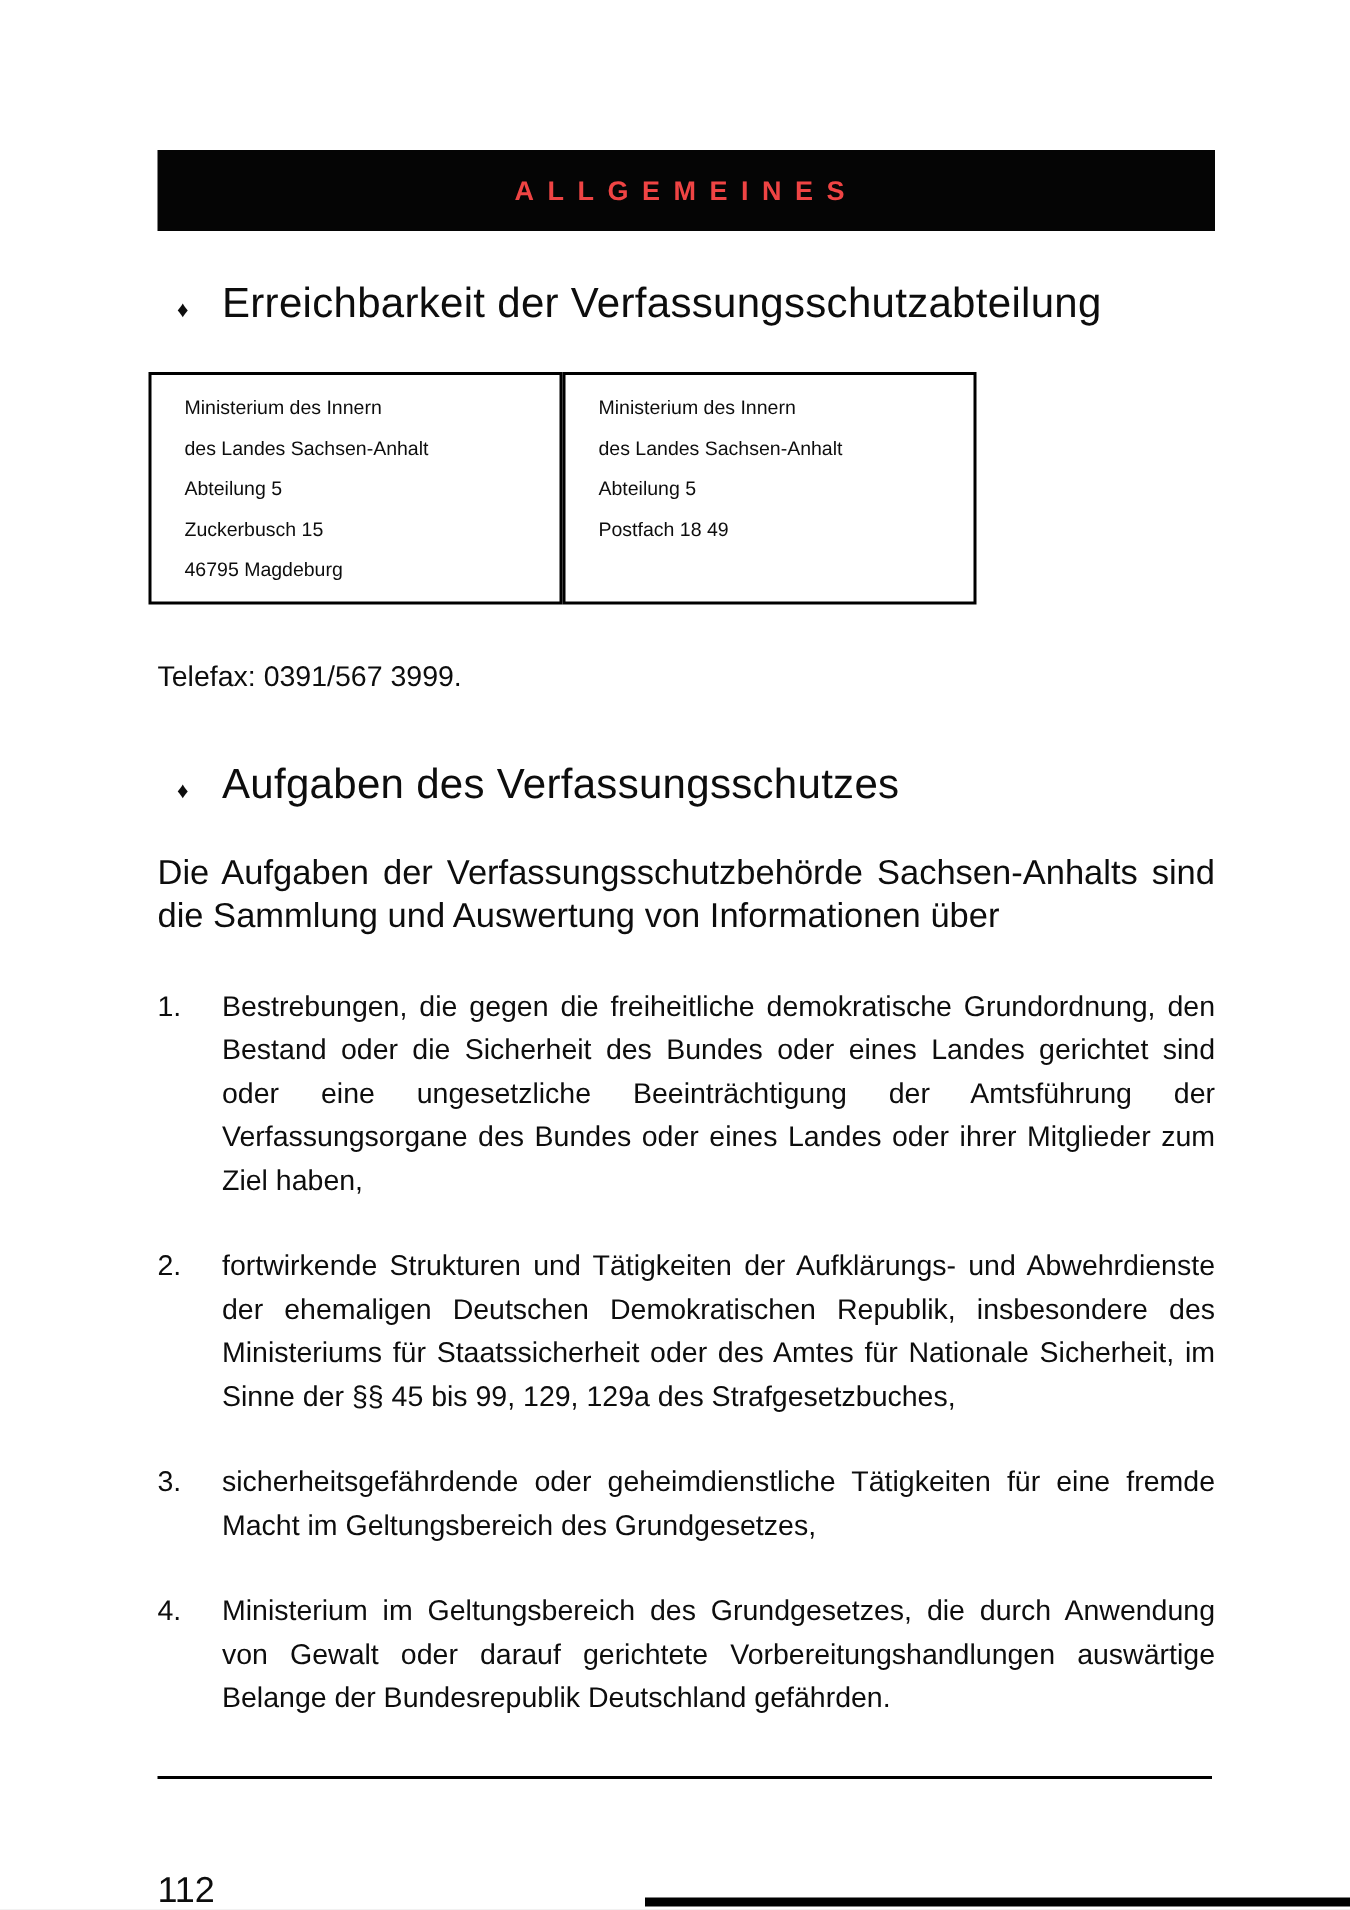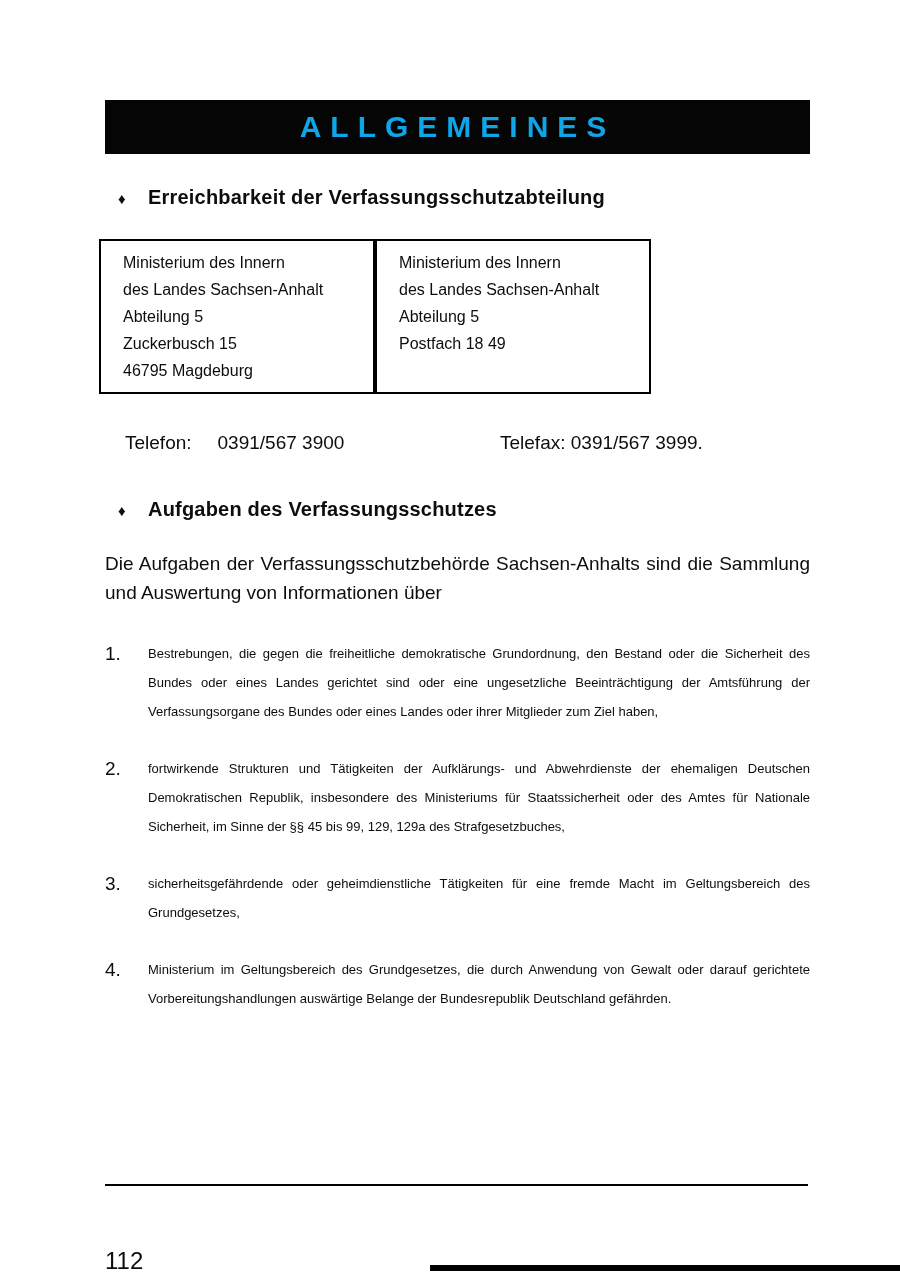--- a/index.html
+++ b/index.html
@@ -23,58 +23,58 @@
   
   .banner {
     width: 705px;
     height: 54px;
     background: #050505;
     display: flex;
     align-items: center;
     justify-content: center;
   }
   .banner span {
-    color: #0ea5e9;
+    color: #ef4444;
     font-weight: bold;
-    font-size: 30px;
+    font-size: 18px;
     letter-spacing: 9px;
   }
 
   
   .heading-row {
     display: flex;
     align-items: baseline;
     margin-top: 32px;
   }
   .diamond {
     width: 30px;
     margin-left: 13px;
     font-size: 15px;
     flex-shrink: 0;
   }
   .heading-row h2 {
     margin: 0;
-    font-size: 20px;
-    font-weight: bold;
+    font-size: 28px;
+    font-weight: normal;
     letter-spacing: 0.2px;
   }
 
   
   .address-row {
     margin-top: 30px;
     margin-left: -6px;
     display: flex;
     align-items: stretch;
   }
   .addr-box {
     width: 276px;
     box-sizing: border-box;
     border: 2px solid #000;
     padding: 8px 10px 8px 22px;
-    font-size: 16px;
+    font-size: 13px;
     line-height: 27px;
   }
   .oder {
     width: 84px;
     display: flex;
     align-items: center;
     justify-content: center;
     font-size: 18.5px;
     letter-spacing: 0.35em;
   }
@@ -91,41 +91,41 @@
     padding-left: 20px;
   }
   .telefon .label {
     display: inline-block;
     margin-right: 26px;
   }
 
   
   .intro {
     margin: 28px 0 0 0;
-    font-size: 19px;
+    font-size: 23px;
     line-height: 29px;
     text-align: justify;
     hyphens: auto;
   }
   .list {
     margin-top: 32px;
   }
   .list-item {
     display: flex;
     margin-bottom: 28px;
   }
   .list-item .num {
     width: 43px;
     flex-shrink: 0;
     font-size: 19px;
     line-height: 29px;
   }
   .list-item .item-text {
     flex: 1;
-    font-size: 13px;
+    font-size: 19px;
     line-height: 29px;
     text-align: justify;
     hyphens: auto;
   }
 
   
   .footer-rule {
     position: absolute;
     left: 105px;
     right: 92px;
@@ -171,23 +171,20 @@
     </div>
     <div class="addr-box">
       <div>Ministerium des Innern</div>
       <div>des Landes Sachsen-Anhalt</div>
       <div>Abteilung 5</div>
       <div>Postfach 18 49</div>
     </div>
   </div>
 
   <div class="phone-row">
-    <div class="telefon">
-      <span class="label">Telefon:</span><span>0391/567 3900</span>
-    </div>
     <div class="telefax">Telefax: 0391/567 3999.</div>
   </div>
 
   <div class="heading-row" style="margin-top:44px;">
     <span class="diamond">♦</span>
     <h2>Aufgaben des Verfassungsschutzes</h2>
   </div>
 
   <p class="intro">Die Aufgaben der Verfassungsschutzbehörde Sachsen-Anhalts sind die Sammlung und Auswertung von Informationen über</p>
 

